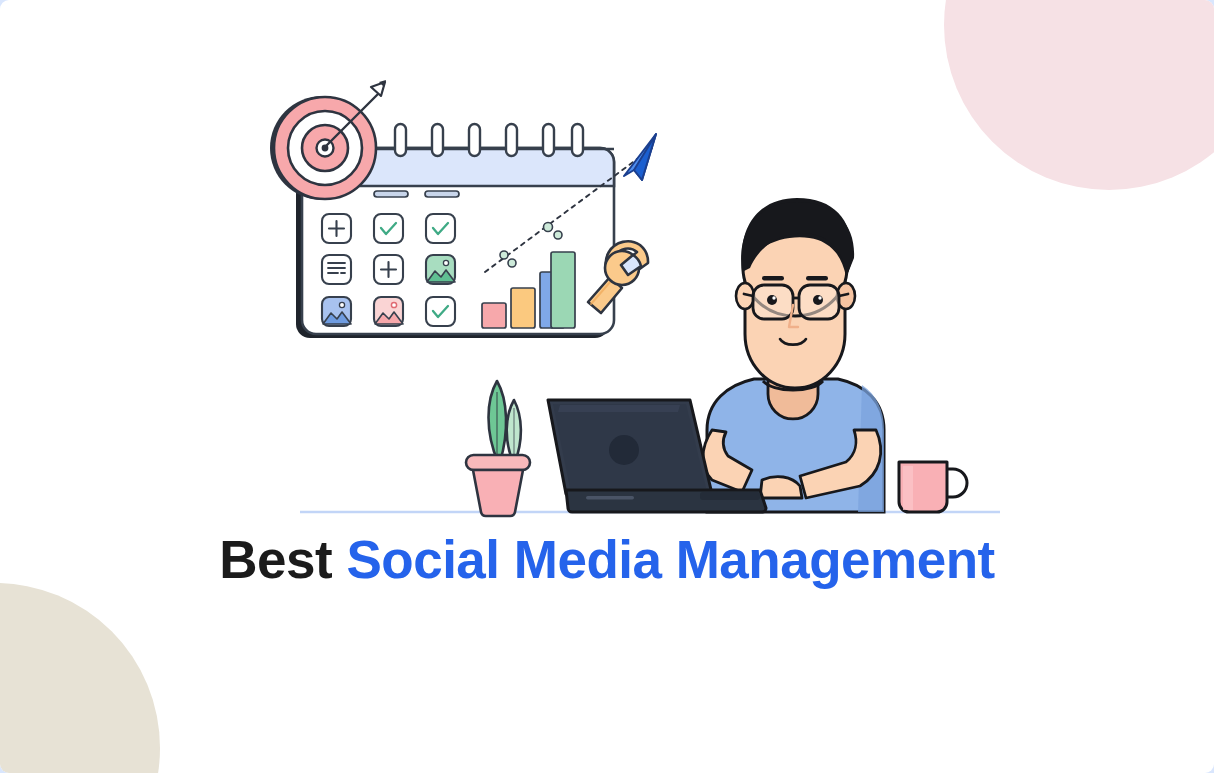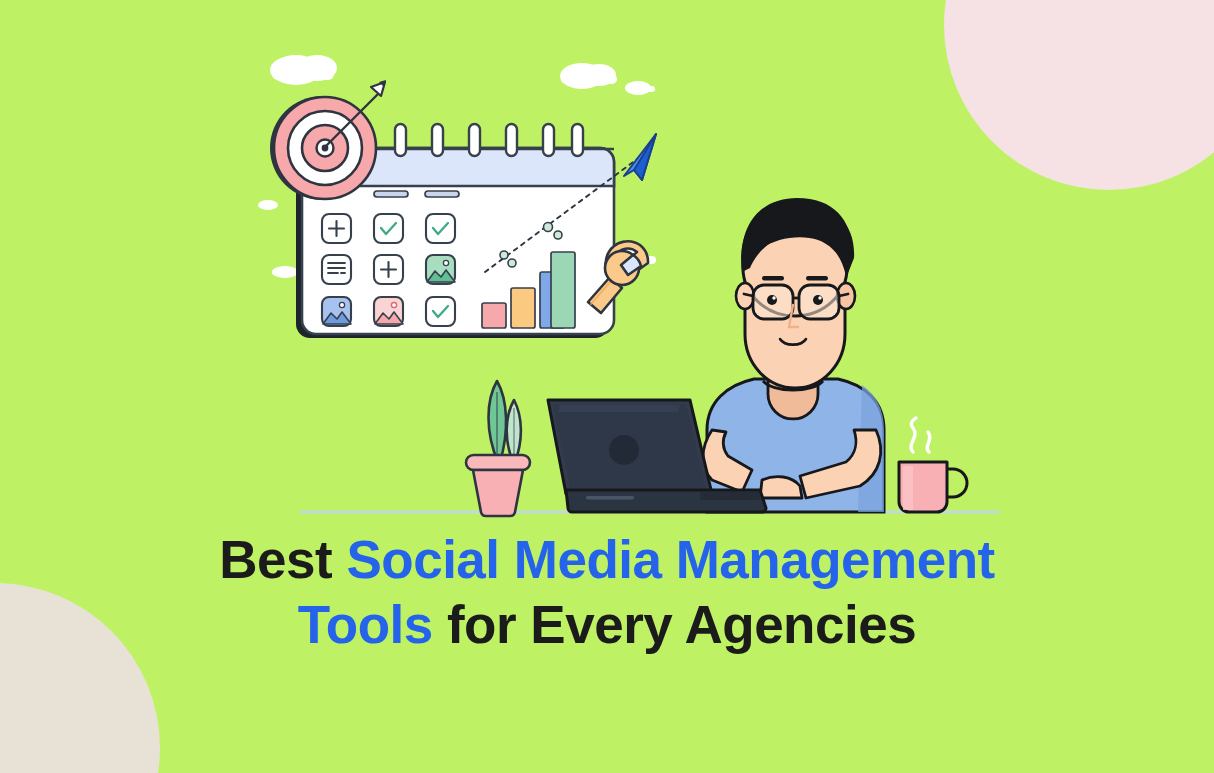--- a/index.html
+++ b/index.html
@@ -8,22 +8,23 @@
   body {
     font-family:"Liberation Sans", sans-serif;
     background:#d9e6fd;
     overflow:hidden;
     position:relative;
   }
   #banner {
     position:relative;
     width:1214px;
     height:773px;
-    background:#bef264;
+    background:#ffffff;
     overflow:hidden;
+    border-radius:9px;
   }
   .blob { position:absolute; border-radius:50%; pointer-events:none; }
   #blob-pink {
     width:330px; height:330px;
     top:-140px; right:-60px;
     background:#f6e1e5;
   }
   #blob-cream {
     width:330px; height:330px;
     left:-170px; bottom:-140px;
@@ -276,18 +277,15 @@
       <path d="M899 462 h48 v40 a10 10 0 0 1 -10 10 h-28 a10 10 0 0 1 -10 -10 z" fill="#f9b0b5" stroke="#17181c" stroke-width="3" stroke-linejoin="round"></path>
       <path d="M903 466 h10 v44 h-10 z" fill="#fbc4c8" opacity="0.8"></path>
     </g>
 
   </svg>
 
   <div id="heading-block">
     <div class="head-line">
       <span>Best </span><span class="hl-accent">Social Media Management</span>
     </div>
-    <div class="head-line">
-      <span class="hl-accent">Tools</span><span> for Every Agencies</span>
-    </div>
   </div>
 
 </div>
 
 </body></html>

